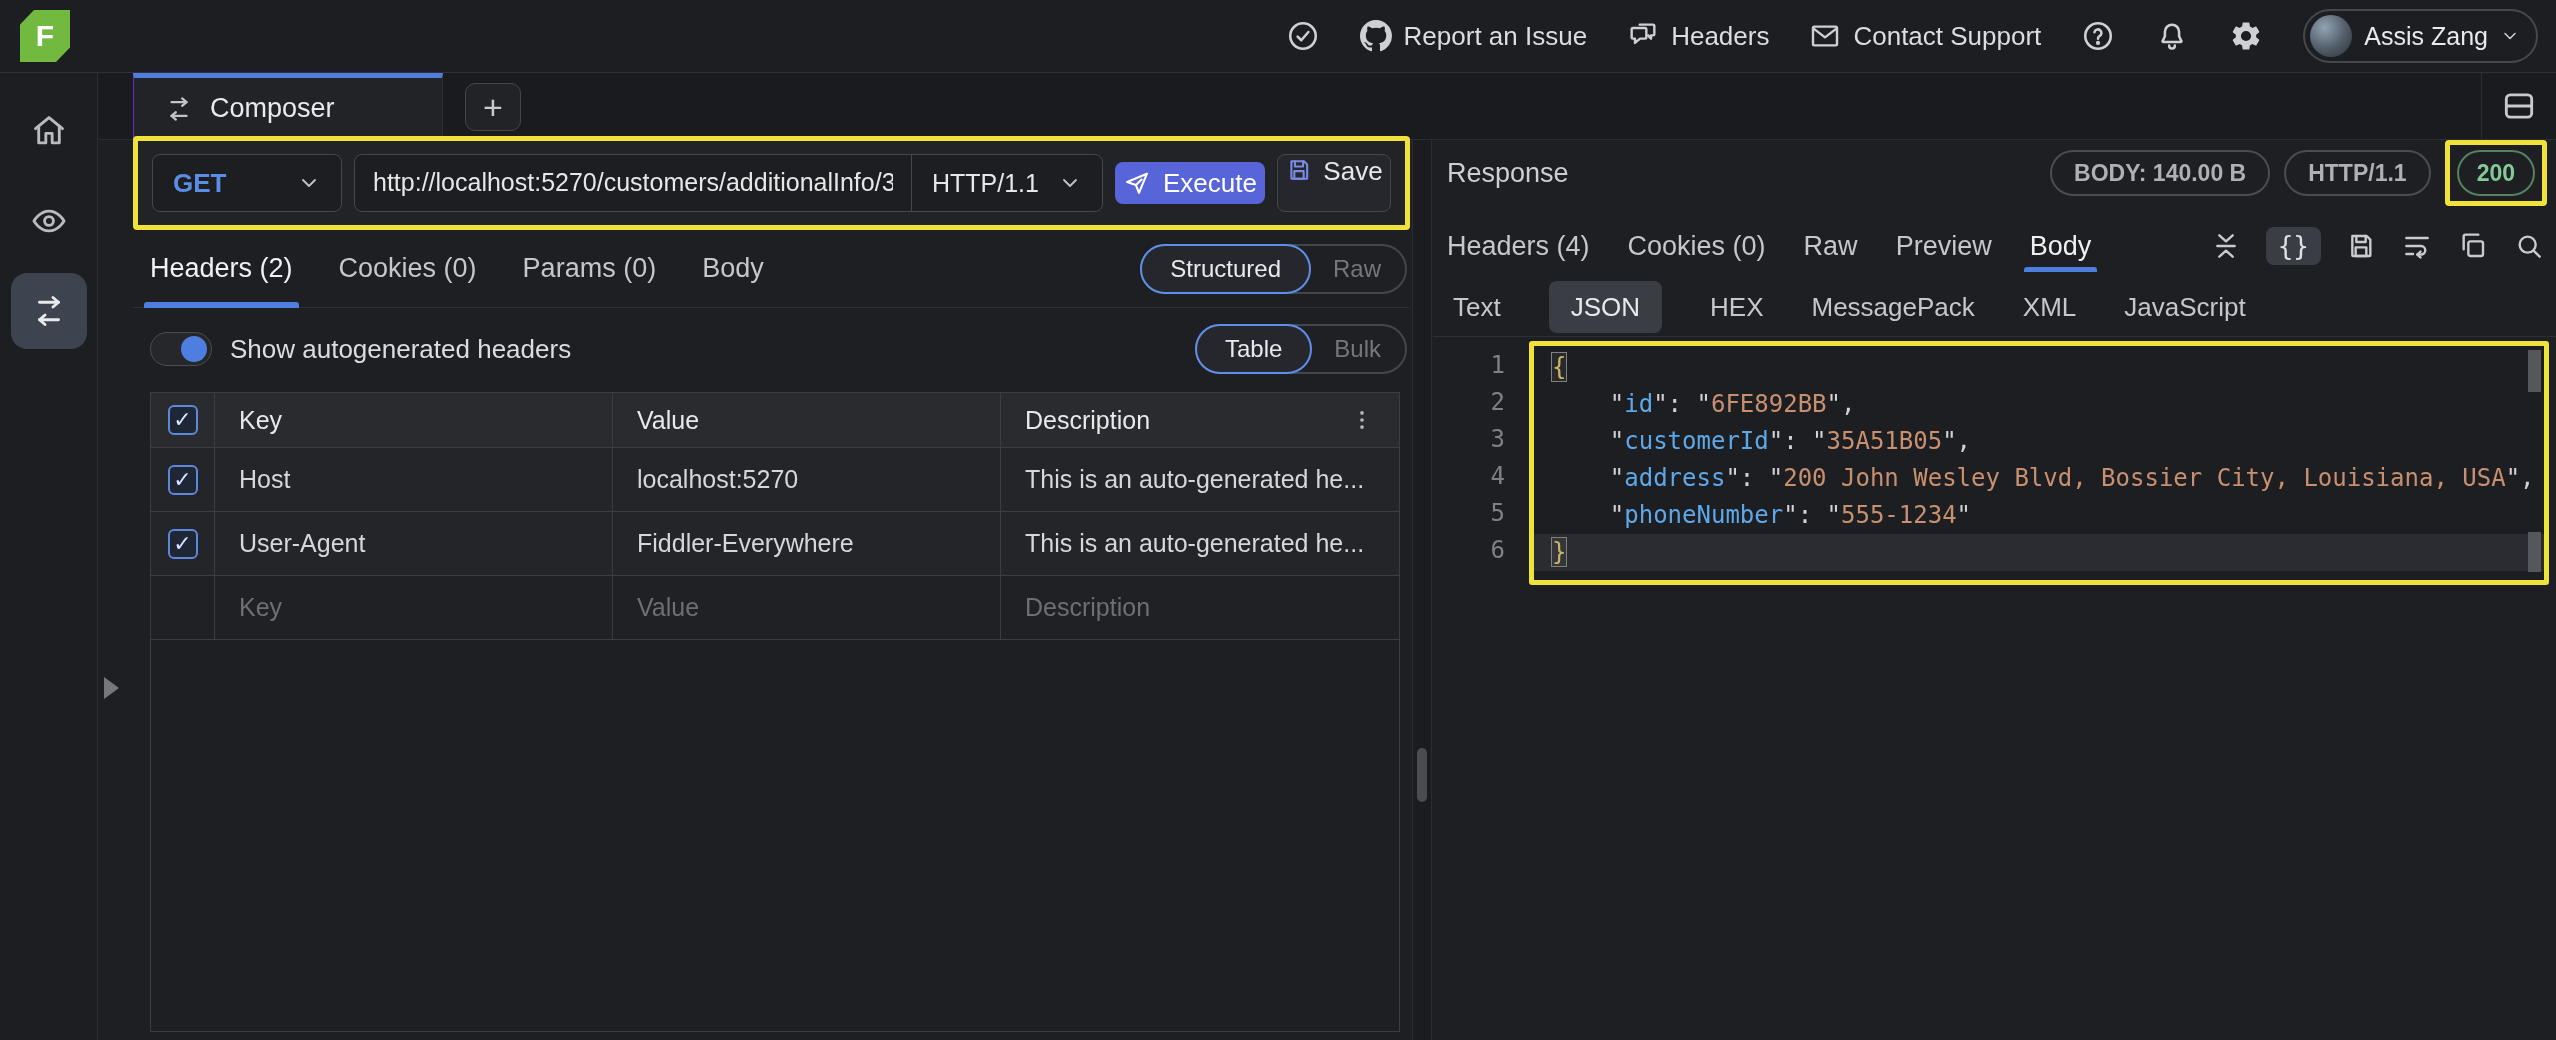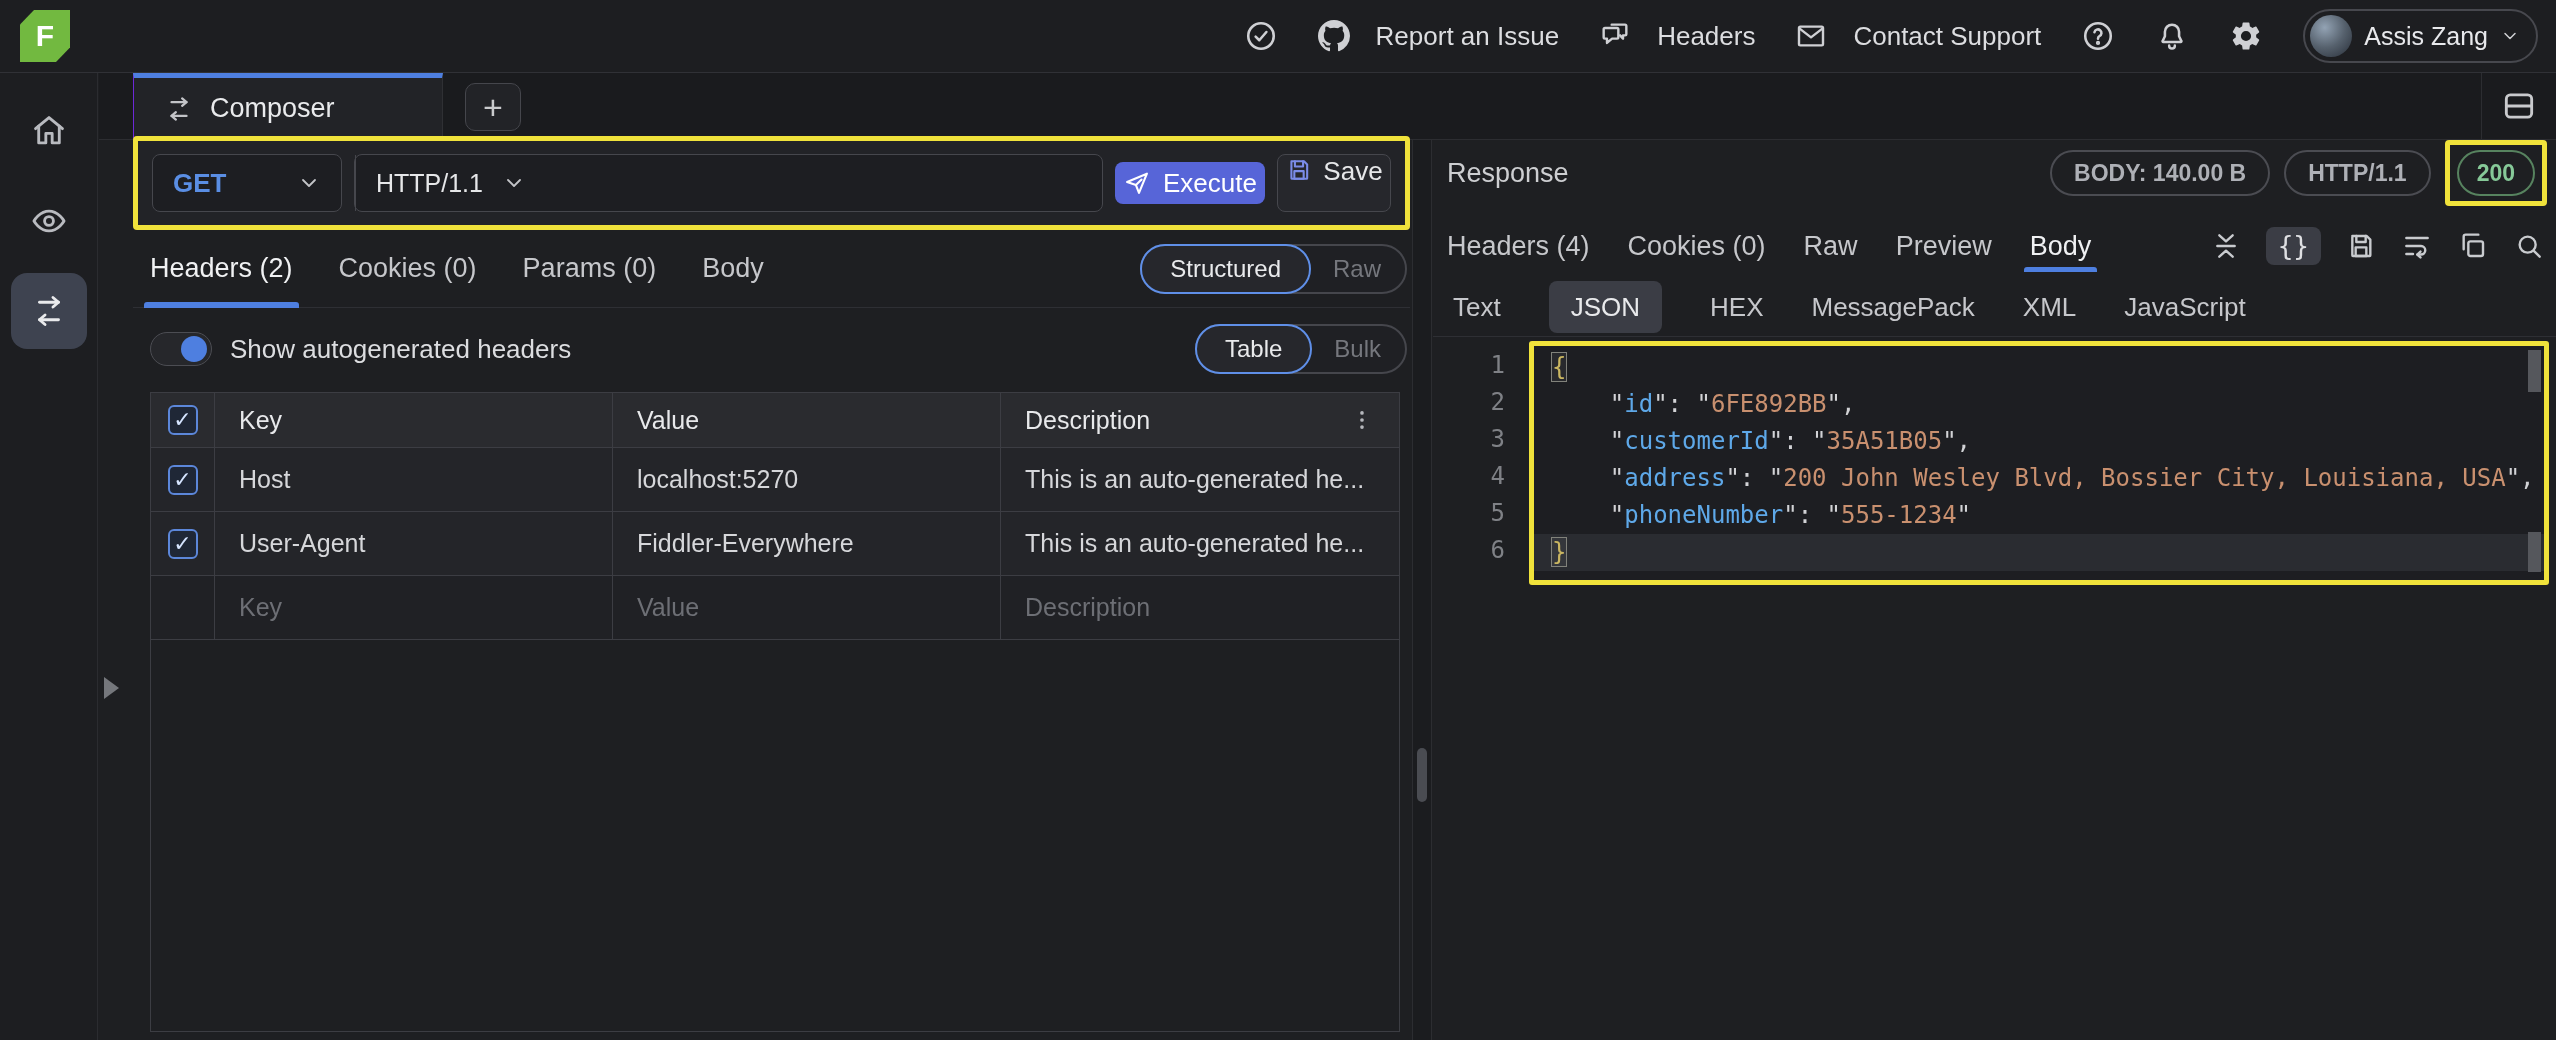--- a/index.html
+++ b/index.html
@@ -9,21 +9,21 @@
   
   .topbar{position:absolute;left:0;top:0;width:2556px;height:73px;background:#1d1e21;
           border-bottom:1px solid #303136;display:flex;align-items:center;justify-content:space-between;z-index:6;box-sizing:border-box;}
   .logo{width:50px;height:52px;margin-left:20px;background:#72b940;
         clip-path:polygon(28% 0,100% 0,100% 72%,72% 100%,0 100%,0 28%);
         display:flex;align-items:center;justify-content:center;font-weight:bold;font-size:30px;color:#fff;}
   .topbar-right{display:flex;align-items:center;gap:40px;padding-right:18px;}
   .tb-ic{width:34px;height:34px;color:#cfd0d4;display:inline-flex;}
   .tb-ic svg,.tb-link-ic svg,.chev svg,.chev-sm svg,.side-ic svg,.tab-ic svg,.btn-ic svg,
   .resp-tool svg,.kebab svg,.split-ic svg{width:100%;height:100%;display:block;}
-  .tb-link{display:flex;align-items:center;gap:26px;color:#dcdde0;font-size:26px;cursor:pointer;}
+  .tb-link{display:flex;align-items:center;gap:12px;color:#dcdde0;font-size:26px;cursor:pointer;}
   .tb-link-ic{width:32px;height:32px;color:#cfd0d4;display:inline-flex;}
   .user-pill{display:flex;align-items:center;gap:12px;border:2px solid #47484e;border-radius:28px;
              height:54px;padding:0 16px 0 5px;box-sizing:border-box;}
   .avatar{width:42px;height:42px;border-radius:50%;
           background:radial-gradient(circle at 35% 30%,#93a3b4,#56616d 50%,#2c333d 95%);}
   .user-name{font-size:25px;color:#e8e9ec;}
   .chev-sm{width:20px;height:20px;color:#cfd0d4;display:inline-flex;}
 
   
   .sidebar{position:absolute;left:0;top:73px;width:98px;height:967px;background:#1d1e21;
@@ -285,20 +285,21 @@
   <div class="req-hl">
     <div class="select method">
       <span class="method-txt">GET</span>
       <span class="chev">
           <svg viewBox="0 0 24 24" fill="none" stroke="currentColor" stroke-width="1.8" stroke-linecap="round" stroke-linejoin="round">
             <path d="M6 9l6 6 6-6"></path>
           </svg>
         </span>
     </div>
     <div class="url-group">
+      <input class="url-input" spellcheck="false" value="http://localhost:5270/customers/additionalInfo/3" style="">
       <div class="vsep"></div>
       <div class="select version">
         <span>HTTP/1.1</span>
         <span class="chev">
             <svg viewBox="0 0 24 24" fill="none" stroke="currentColor" stroke-width="1.8" stroke-linecap="round" stroke-linejoin="round">
               <path d="M6 9l6 6 6-6"></path>
             </svg>
           </span>
       </div>
     </div>

